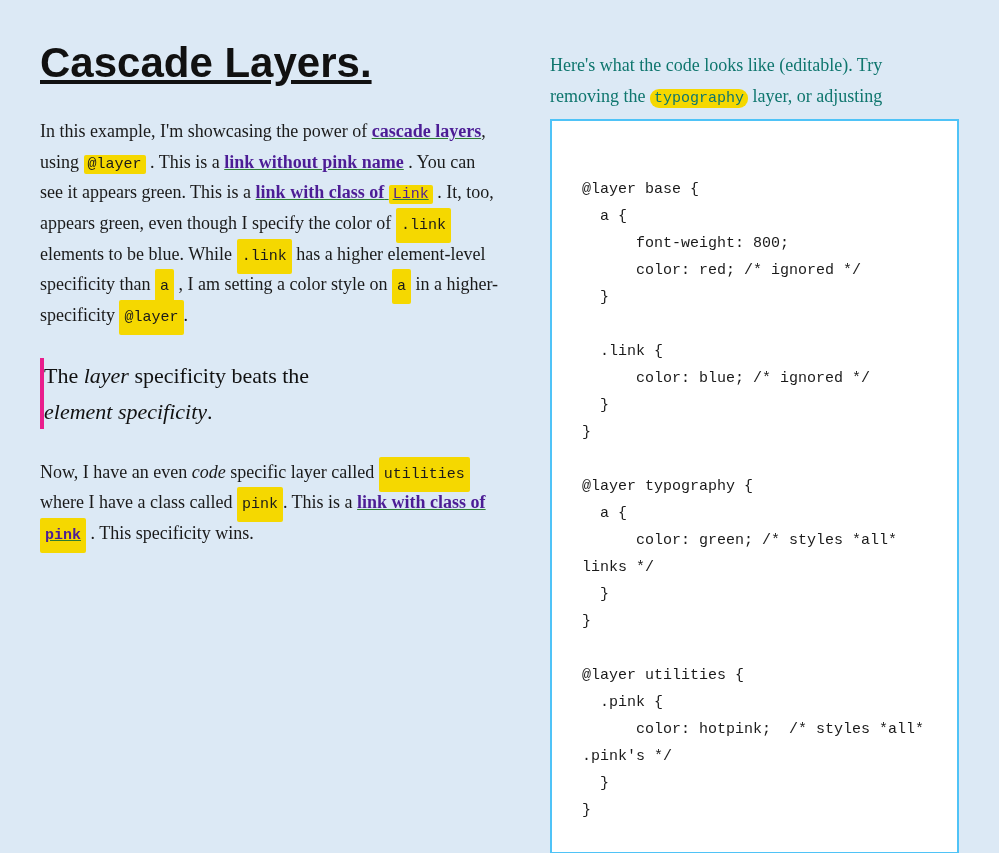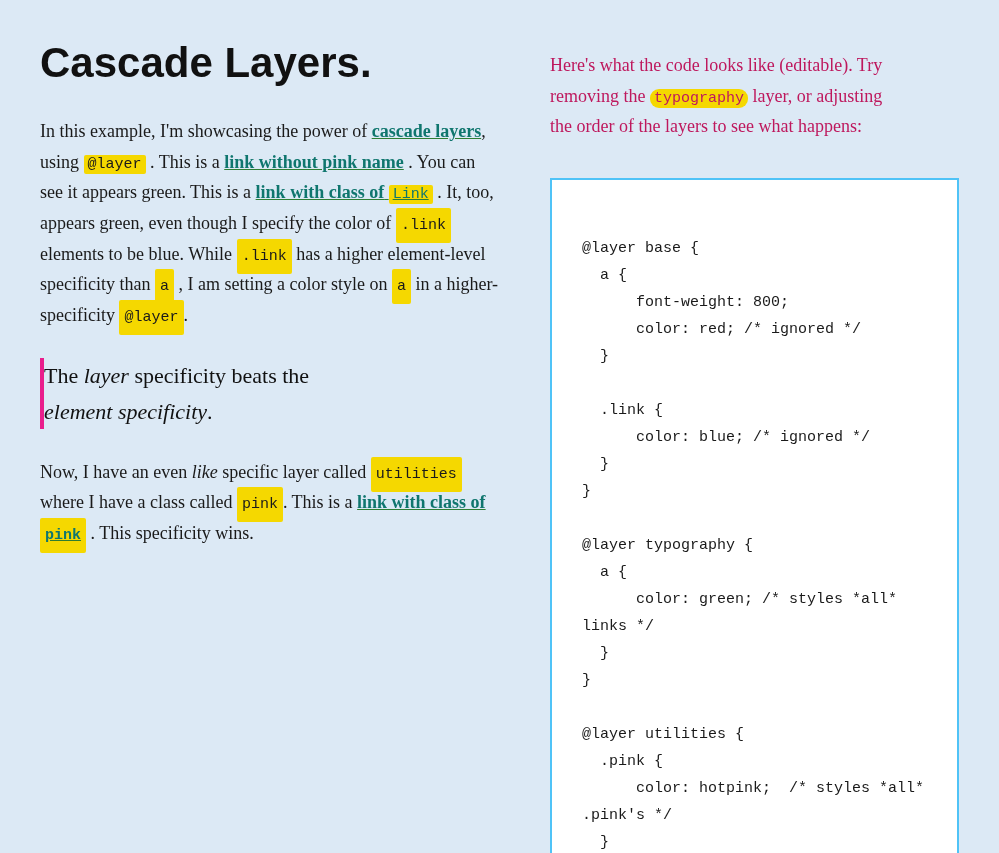--- a/index.html
+++ b/index.html
@@ -31,30 +31,31 @@
       padding-top: 10px;
     }
 
     h1 {
       font-family: Arial, Helvetica, sans-serif;
       font-size: 42px;
       font-weight: 900;
       color: #111;
       margin-bottom: 30px;
       line-height: 1.1;
+      text-decoration: underline;
     }
 
     .intro-text {
       font-size: 18px;
       line-height: 1.7;
       margin-bottom: 16px;
     }
 
     .intro-text a {
-      color: #0f766e;
+      color: #4c1d95;
       font-weight: 700;
       text-decoration: underline;
       text-decoration-color: #2e7d32;
     }
 
     .highlight-yellow {
       background-color: #f5d800;
       padding: 1px 4px;
       border-radius: 2px;
       font-family: 'Courier New', Courier, monospace;
@@ -89,22 +90,22 @@
     .pink-link {
       color: #e91e8c;
       font-weight: 700;
       text-decoration: underline;
       text-decoration-color: #e91e8c;
     }
 
     .right-intro {
       font-size: 18px;
       line-height: 1.7;
-      margin-bottom: 36px;
-      color: #be185d;
+      margin-bottom: 8px;
+      color: #0f766e;
     }
 
     .code-box {
       border: 2px solid #4fc3f7;
       background-color: #fff;
       padding: 28px 30px;
       font-family: 'Courier New', Courier, monospace;
       font-size: 15px;
       line-height: 1.8;
       color: #1a1a1a;
@@ -149,37 +150,36 @@
 
     <div class="blockquote-section">
       <p>
         The <em>layer</em> specificity beats the<br>
         <em>element specificity</em>.
       </p>
     </div>
 
     <p class="intro-text">
       <span>Now, I have an even</span>
-      <em>like</em>
+      <em>code</em>
       <span>specific layer called</span>
       <span class="highlight-yellow-plain">utilities</span>
       <span>where I have a class called</span>
       <span class="highlight-yellow-plain">pink</span><span>. This is a</span>
       <a href="#" class="pink-link"><span>link with class of</span> <span class="highlight-yellow-plain">pink</span></a>
       <span>. This specificity wins.</span>
     </p>
   </div>
 
   <div class="right-col">
     <p class="right-intro">
       <span>Here's what the code looks like (editable). Try</span><br>
       <span>removing the</span>
       <span class="highlight-typography">typography</span>
       <span>layer, or adjusting</span><br>
-      <span>the order of the layers to see what happens:</span>
     </p>
 
     <div class="code-box" contenteditable="true" style="">
 @layer base {
   a {
       font-weight: 800;
       color: red; /* ignored */
   }
 
   .link {

